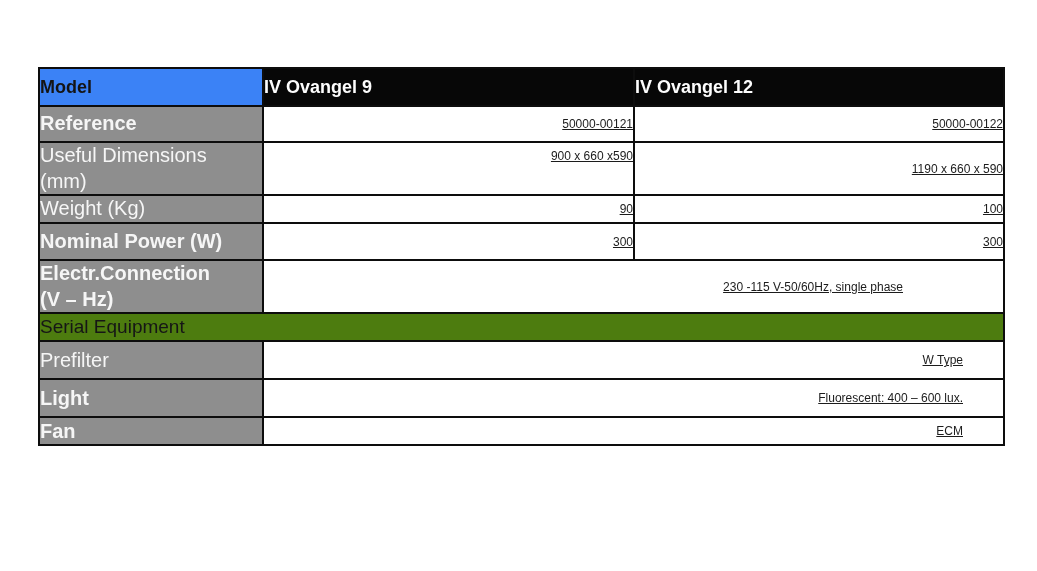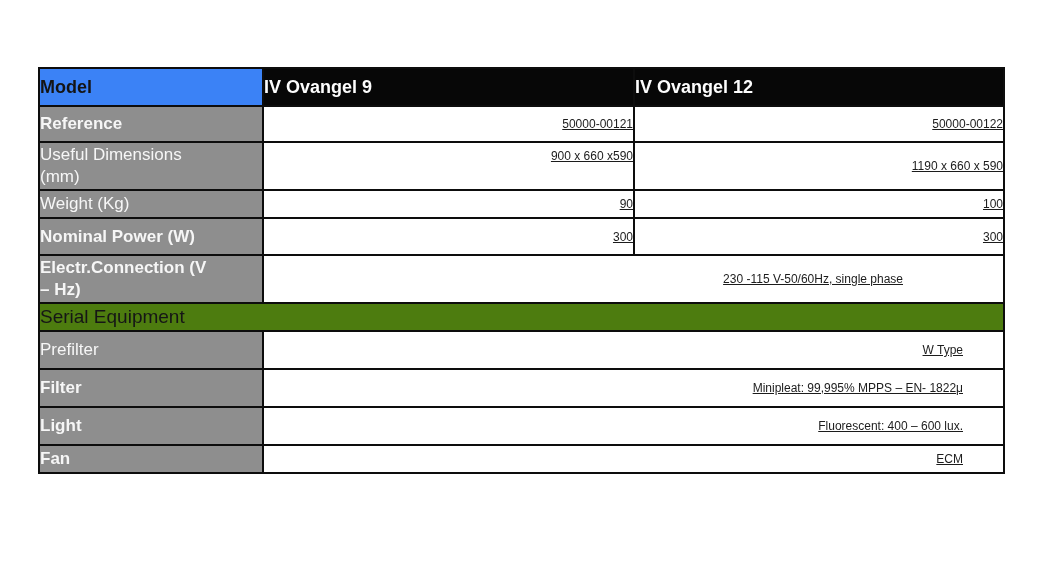--- a/index.html
+++ b/index.html
@@ -52,21 +52,21 @@
     font-size: 18px;
     vertical-align: middle;
   }
   td.colhead.second {
     border-left: 2px solid #a8a8a8;
   }
   
   td.label {
     background: #8e8e8e;
     color: #f6f6f6;
-    font-size: 17px;
+    font-size: 20px;
     text-align: left;
     vertical-align: middle;
     padding: 2px 6px 2px 11px;
     line-height: 1.28;
   }
   td.label.bold { font-weight: bold; }
   td.label .wrap {
     display: inline-block;
     max-width: 180px;
   }
@@ -149,24 +149,20 @@
 
     <tr class="h39">
       <td class="section" colspan="3">Serial Equipment</td>
     </tr>
 
     <tr class="h38">
       <td class="label">Prefilter</td>
       <td class="value span-val" colspan="2">W Type</td>
     </tr>
 
-    <tr class="h38">
-      <td class="label bold">Filter</td>
-      <td class="value span-val" colspan="2">Minipleat: 99,995% MPPS – EN- 1822μ</td>
-    </tr>
 
     <tr class="h38">
       <td class="label bold">Light</td>
       <td class="value span-val" colspan="2">Fluorescent: 400 – 600 lux.</td>
     </tr>
 
     <tr class="h39">
       <td class="label bold">Fan</td>
       <td class="value span-val" colspan="2">ECM</td>
     </tr>

